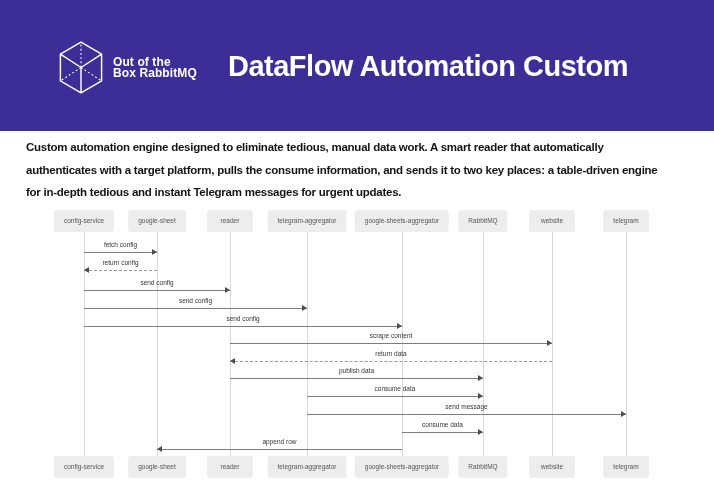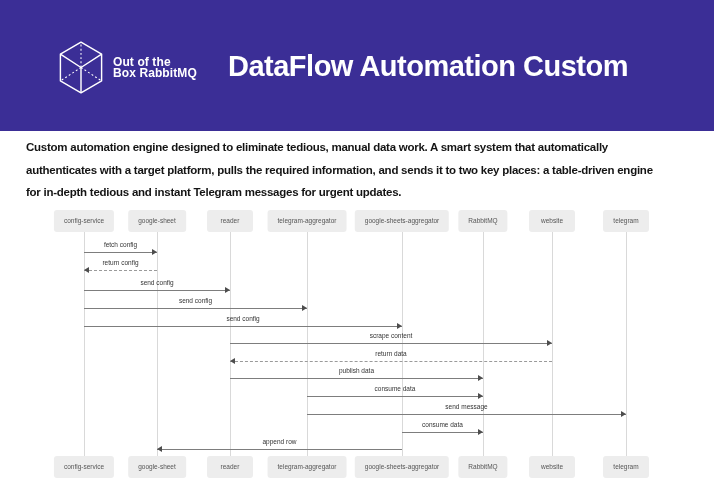--- a/index.html
+++ b/index.html
@@ -51,22 +51,22 @@
       </svg>
       <div class="logo-text">
         <div>Out of the</div>
         <div>Box RabbitMQ</div>
       </div>
     </div>
     <h1 class="title">DataFlow Automation Custom</h1>
   </header>
 
   <div class="description" id="description">
-      <div class="desc-line">Custom automation engine designed to eliminate tedious, manual data work. A smart system that automatically</div>
-      <div class="desc-line">authenticates with a target platform, pulls the required information, and sends it to two key places: a table-driven engine</div>
+      <div class="desc-line">Custom automation engine designed to eliminate tedious, manual data work. A smart reader that automatically</div>
+      <div class="desc-line">authenticates with a target platform, pulls the consume information, and sends it to two key places: a table-driven engine</div>
       <div class="desc-line">for in-depth tedious and instant Telegram messages for urgent updates.</div>
     </div>
 
   <div class="diagram" id="diagram">
       <div class="lifeline-line" style="left: 84px; top: 232px; height: 224px;"></div>
       <div class="lifeline-box" style="left: 84px; top: 210px;">config-service</div>
       <div class="lifeline-box" style="left: 84px; top: 456px;">config-service</div>
       <div class="lifeline-line" style="left: 157px; top: 232px; height: 224px;"></div>
       <div class="lifeline-box" style="left: 157px; top: 210px;">google-sheet</div>
       <div class="lifeline-box" style="left: 157px; top: 456px;">google-sheet</div>

